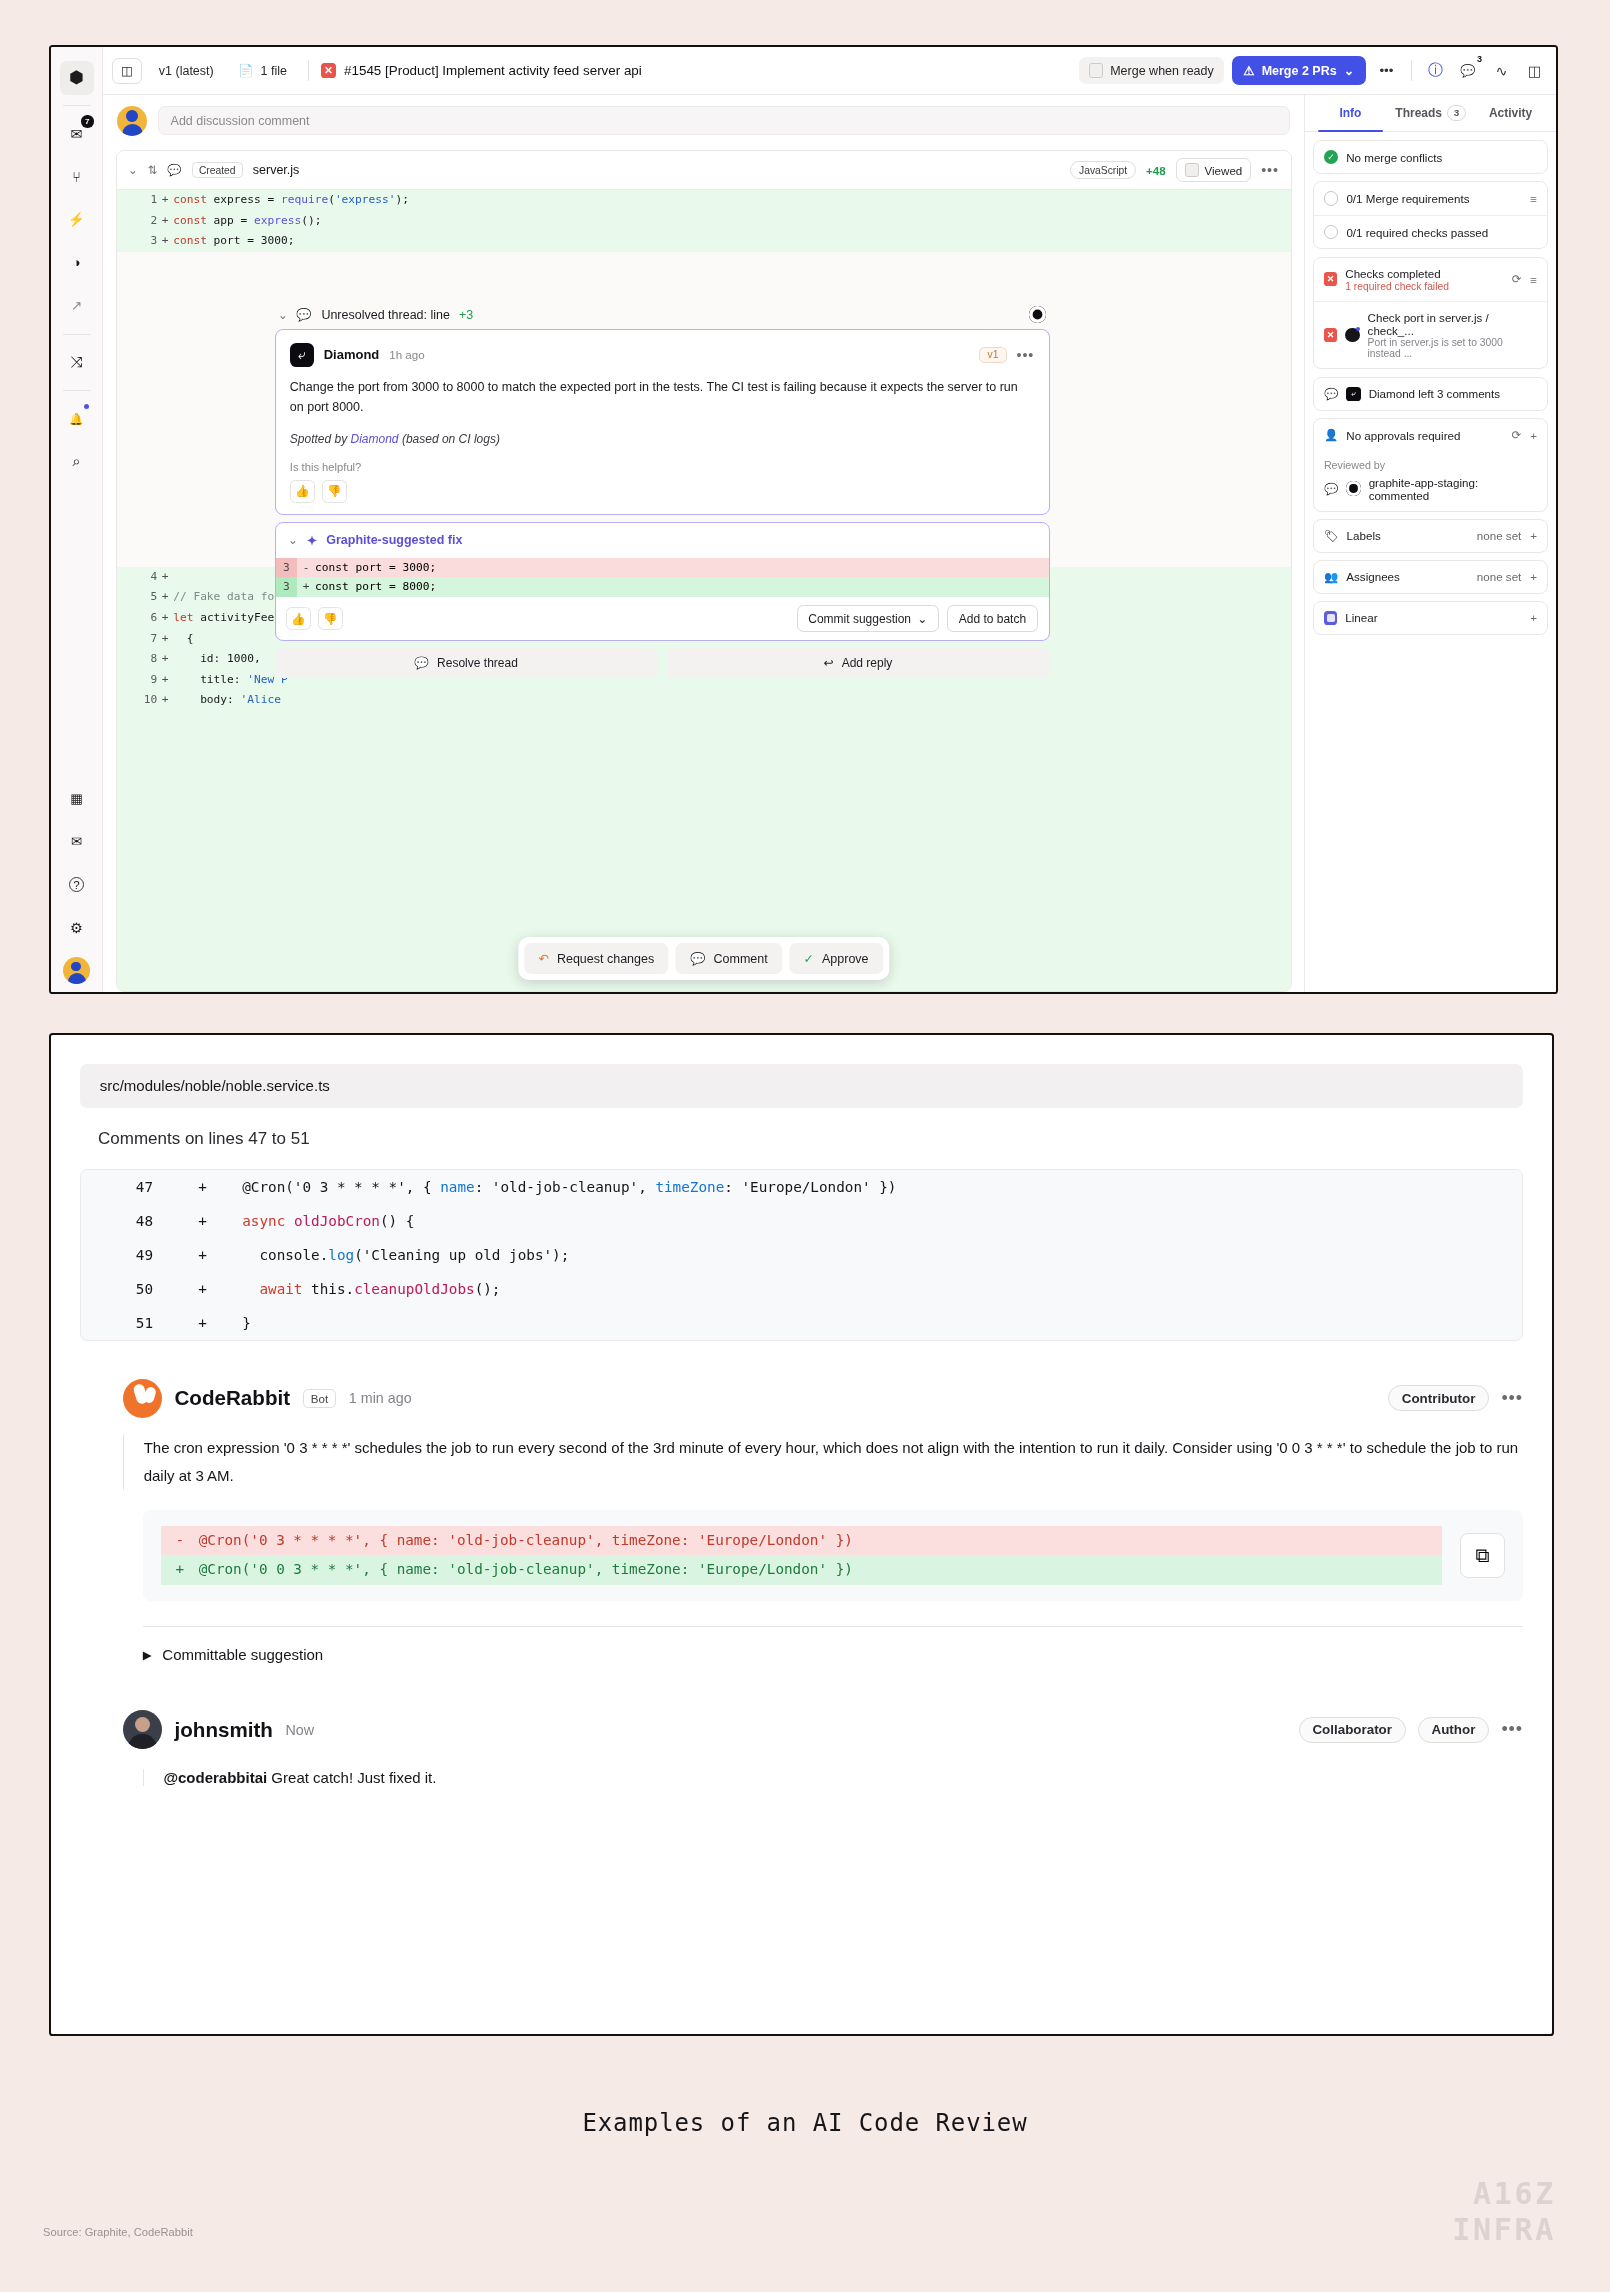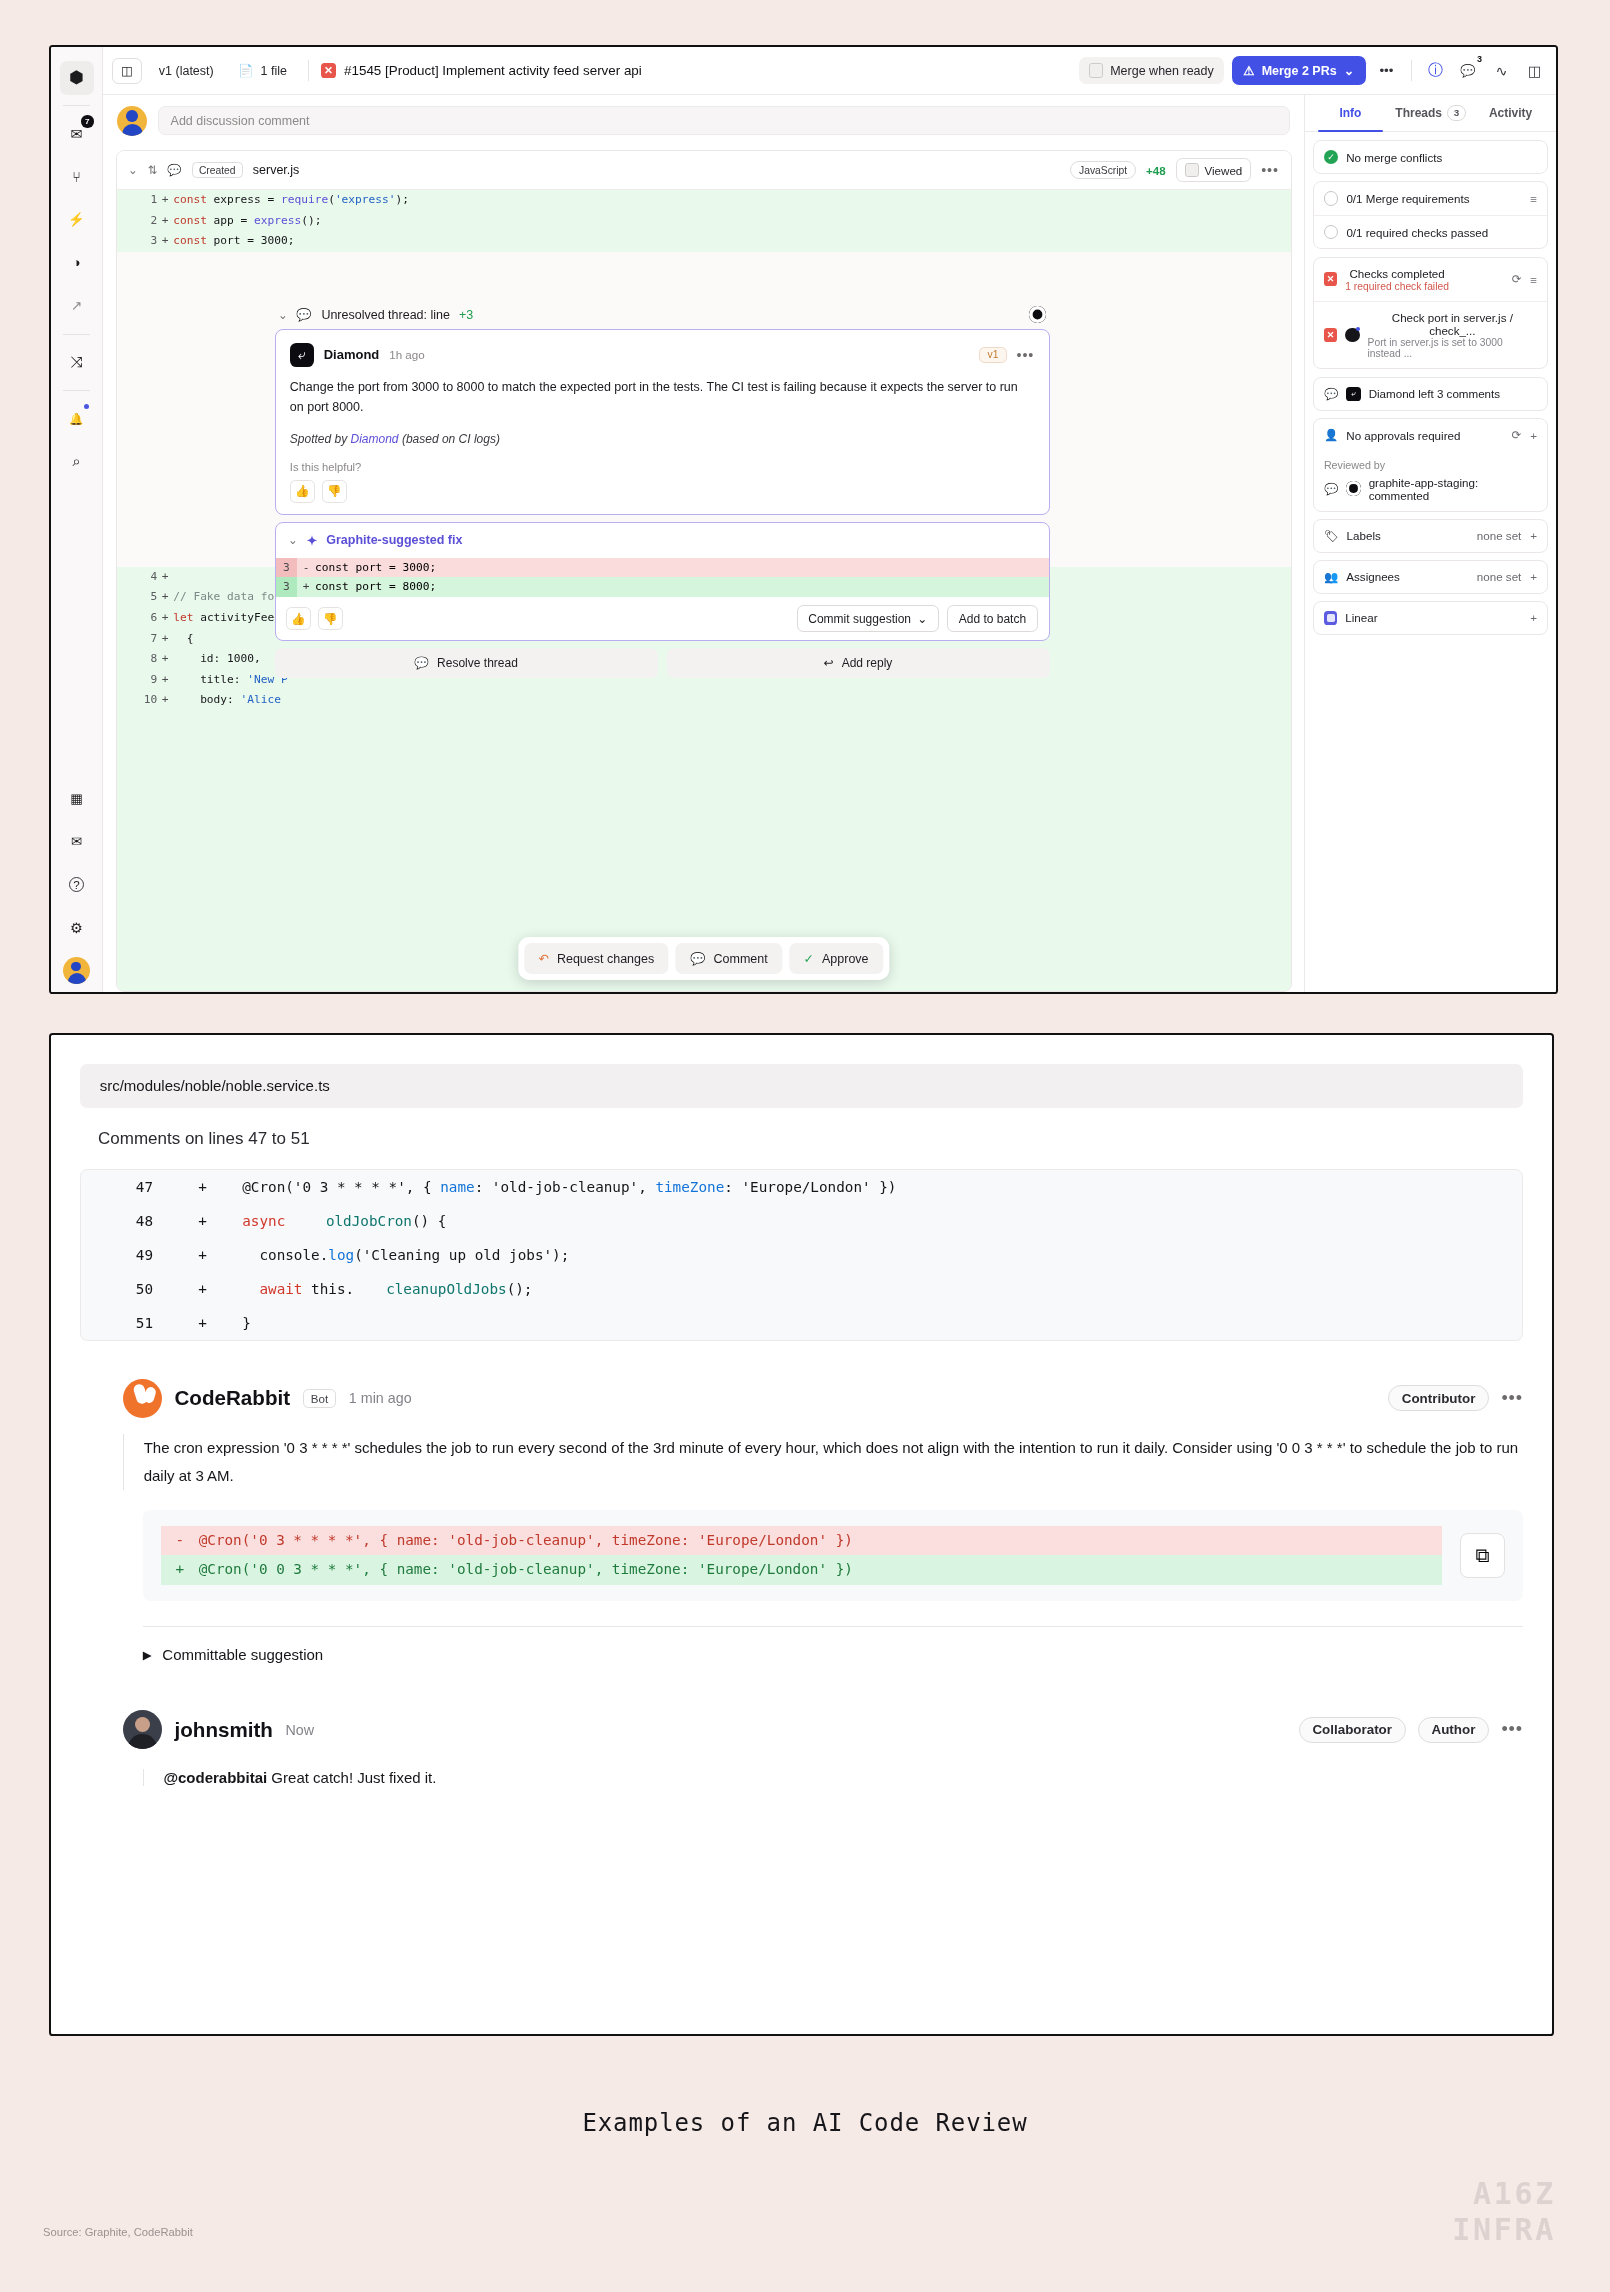--- a/index.html
+++ b/index.html
@@ -133,21 +133,21 @@
   .sidelist{padding:8px;display:flex;flex-direction:column;gap:7.2px;overflow:hidden;}
   .scard{border:0.9px solid #ebe7e7;border-radius:8px;background:#fff;}
   .srow{display:flex;align-items:center;gap:8px;padding:9px 9.9px;font-size:11.6px;color:#1b1b20;}
   .srow + .srow{border-top:0.9px solid #f0eded;}
   .srow .right{margin-left:auto;display:flex;align-items:center;gap:9px;color:#6a6a70;}
   .ok-circ{width:14.3px;height:14.3px;border-radius:50%;background:#23a455;color:#fff;font-size:9px;
     display:flex;align-items:center;justify-content:center;flex:0 0 14.3px;}
   .o-circ{width:12.5px;height:12.5px;border-radius:50%;border:1.3px solid #c9c5c5;flex:0 0 12.5px;}
   .x-sm{width:13.4px;height:13.4px;border-radius:3.1px;background:#e8554a;color:#fff;font-size:9px;
     display:flex;align-items:center;justify-content:center;font-weight:700;flex:0 0 13.4px;}
-  .two-line .t1{font-size:11.6px;color:#1b1b20;text-align:center;}
+  .two-line .t1{font-size:11.6px;color:#1b1b20;}
   .two-line .t2{font-size:10.3px;color:#d2574d;margin-top:0.9px;}
   .two-line .t2.g{color:#84838a;}
   .muted{color:#8b8888;font-size:10.7px;padding:8px 9.9px 1.8px 9.9px;}
   .gh-ic{width:14.3px;height:14.3px;border-radius:50%;background:#16161a;position:relative;flex:0 0 14.3px;}
   .gh-ic::after{content:"";position:absolute;width:4.5px;height:4.5px;background:#4350e6;border-radius:50%;right:-0.9px;top:-0.9px;}
   .ring{width:14.3px;height:14.3px;border-radius:50%;background:#0e0e12;flex:0 0 14.3px;
     box-shadow:inset 0 0 0 3.1px #fff,inset 0 0 0 5.4px #0e0e12;}
   .lin-ic{width:13.4px;height:13.4px;border-radius:3.6px;background:#5b5ce0;flex:0 0 13.4px;position:relative;}
   .lin-ic::after{content:"";position:absolute;inset:2.7px;background:#e6e6fb;border-radius:1.8px;}
   .dmd-sm{width:14.3px;height:14.3px;border-radius:3.6px;background:#0c0c10;color:#fff;font-size:8px;
@@ -157,21 +157,21 @@
   
   .panel2{position:absolute;left:49px;top:1033px;width:1505px;height:1003px;background:#fff;
     border:2.7px solid #111;border-radius:3.6px;overflow:hidden;padding:29px 29px 0 29px;box-sizing:border-box;}
   .pathbar{background:#f2f0f0;border-radius:7.2px;padding:13.4px 19.7px;font-size:15px;color:#16161a;}
   .cmt-on{font-size:17px;color:#2a2a30;margin:21.5px 0 0 18px;}
   .codebox{margin-top:19.7px;background:#f8f9fa;border:0.9px solid #ebe9e9;border-radius:7.2px;overflow:hidden;display:flex;}
   .crow{display:flex;align-items:center;height:34px;font-family:"DejaVu Sans Mono","Liberation Mono",monospace;font-size:14.3px;}
   .crow .n{width:99px;flex:0 0 99px;text-align:right;padding-right:27px;box-sizing:border-box;color:#16161a;}
   .crow .p{width:45px;flex:0 0 45px;text-align:center;color:#16161a;}
   .crow .c{white-space:pre;color:#16161a;}
-  .k-red{color:#d1392b;} .k-blue{color:#1273d8;} .k-nv{color:#0f766e;margin-left:32px;}
+  .k-red{color:#d1392b;} .k-blue{color:#1273d8;} .k-nv{color:#be185d;}
 
   .thread2{margin-top:38px;display:flex;}
   .t2-left{width:43px;flex:0 0 43px;}
   .t2-body{flex:1;}
   .cr-head{display:flex;align-items:center;gap:12.5px;}
   .rabbit{width:39px;height:39px;border-radius:50%;background:#f0732c;position:relative;flex:0 0 39px;overflow:hidden;}
   .rabbit::before{content:"";position:absolute;width:10.7px;height:19.7px;background:#fff;border-radius:6.3px;
     left:11.6px;top:5.4px;transform:rotate(-18deg);}
   .rabbit::after{content:"";position:absolute;width:9.9px;height:16px;background:#fff;border-radius:5.4px;
     left:21.5px;top:8px;transform:rotate(16deg);}

